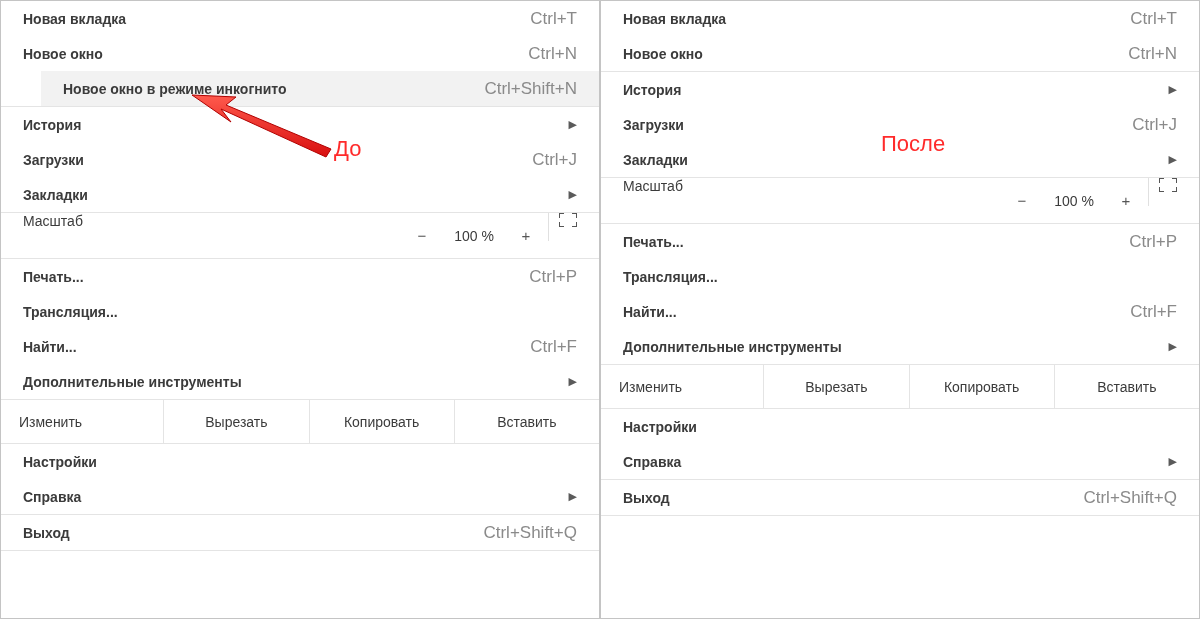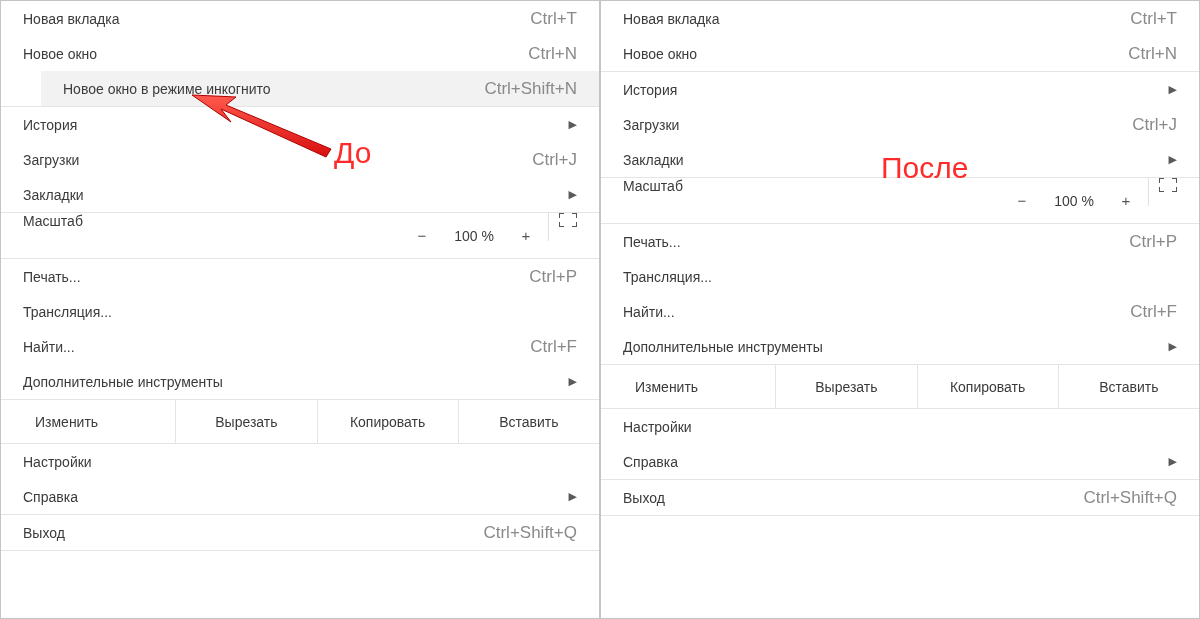--- a/index.html
+++ b/index.html
@@ -24,21 +24,21 @@
   .section { border-bottom: 1px solid #e4e4e4; }
   .section:last-child { border-bottom: none; }
   .item {
     display: flex;
     align-items: center;
     justify-content: space-between;
     height: 35px;
     padding: 0 22px 0 22px;
   }
   .item.hl { background: #f2f2f2; margin-left: 40px; }
-  .label { color: #3b3b3b; }
+  .label { color: #3b3b3b; font-weight: bold; }
   .shortcut { color: #8a8a8a; font-size: 17px; }
   .arrow {
     color: #5a5a5a;
     font-size: 11px;
     margin-left: 8px;
   }
   .zoom-row {
     display: flex;
     height: 46px;
     padding: 0 22px 0 22px;
@@ -89,24 +89,24 @@
   .edit-cell {
     flex: 1;
     display: flex;
     align-items: center;
     justify-content: center;
     border-right: 1px solid #e4e4e4;
     color: #3b3b3b;
     cursor: pointer;
   }
   .edit-cell:last-child { border-right: none; }
-  .edit-cell.first { justify-content: flex-start; padding-left: 34px; }
+  .edit-cell.first { justify-content: flex-start; padding-left: 18px; }
   .overlay-label {
     position: absolute;
-    font-size: 30px;
+    font-size: 22px;
     color: #ff2b2b;
     font-weight: 400;
     pointer-events: none;
   }
   .arrow-svg {
     position: absolute;
     pointer-events: none;
   }
 </style>
 </head>
@@ -294,15 +294,15 @@
     </div>
   </div>
 
   <div class="section">
     <div class="item">
       <span class="label">Выход</span>
       <span class="shortcut">Ctrl+Shift+Q</span>
     </div>
   </div>
 
-  <div class="overlay-label" style="left:280px; top:130px;margin-top:20px;">После</div>
+  <div class="overlay-label" style="left:280px; top:130px;">После</div>
 
 </div>
 
 </body></html>

